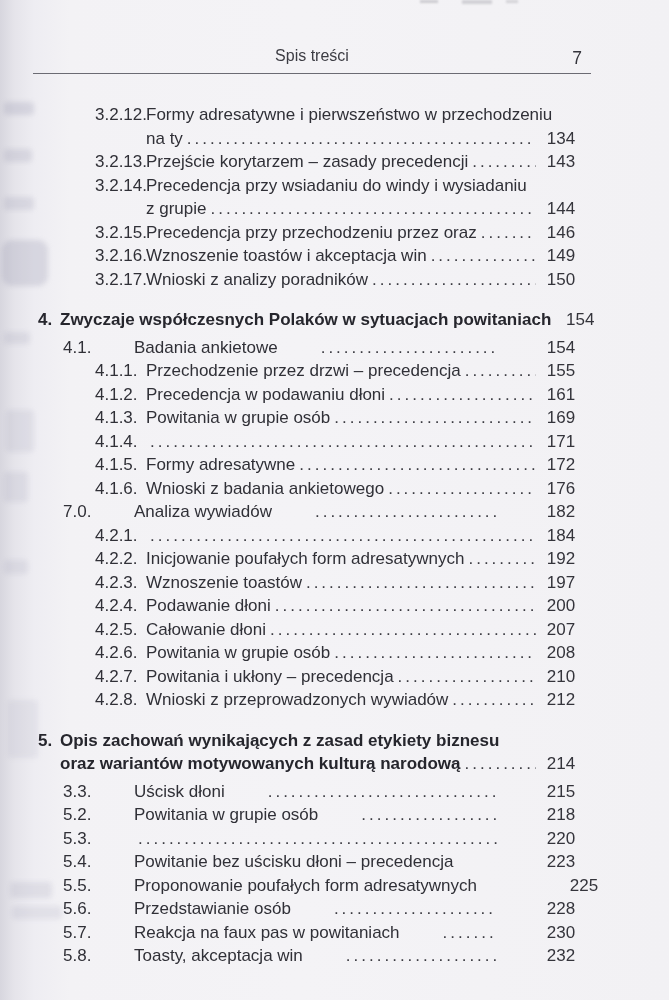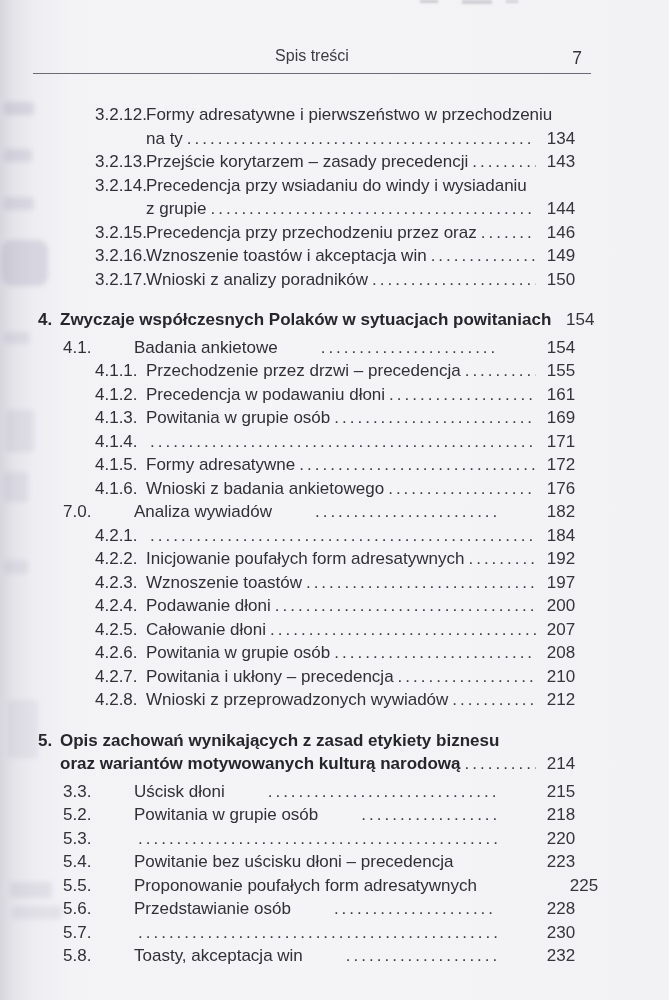--- a/index.html
+++ b/index.html
@@ -352,20 +352,21 @@
         <div class="row">
           <span class="num">5.6.</span>
           <span class="txt">Przedstawianie osób</span>
           <span class="dots">......................................................................................................................................................</span>
           <span class="pg">228</span>
         </div>
       </div>
       <div class="entry lvl1">
         <div class="row">
           <span class="num">5.7.</span>
+          <span class="txt">Reakcja na faux pas w powitaniach</span>
           <span class="dots">......................................................................................................................................................</span>
           <span class="pg">230</span>
         </div>
       </div>
       <div class="entry lvl1">
         <div class="row">
           <span class="num">5.8.</span>
           <span class="txt">Toasty, akceptacja win</span>
           <span class="dots">......................................................................................................................................................</span>
           <span class="pg">232</span>

